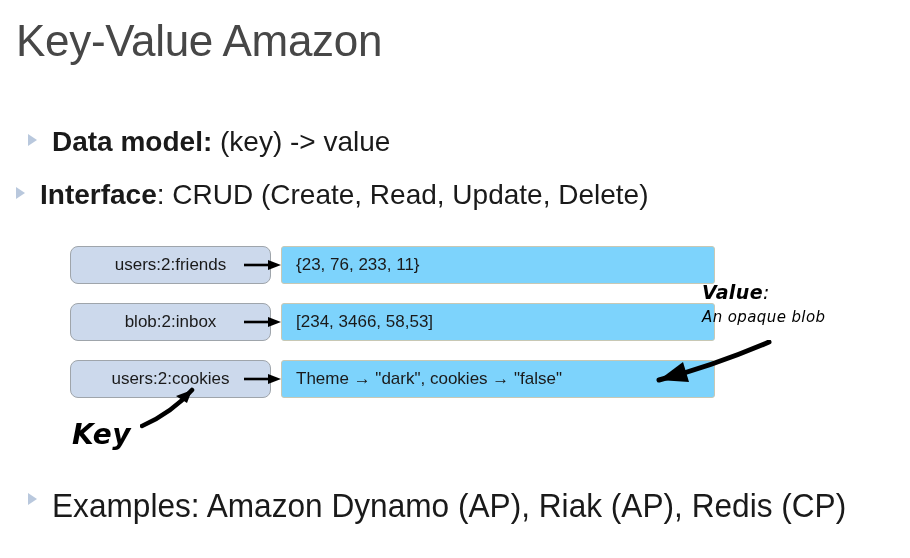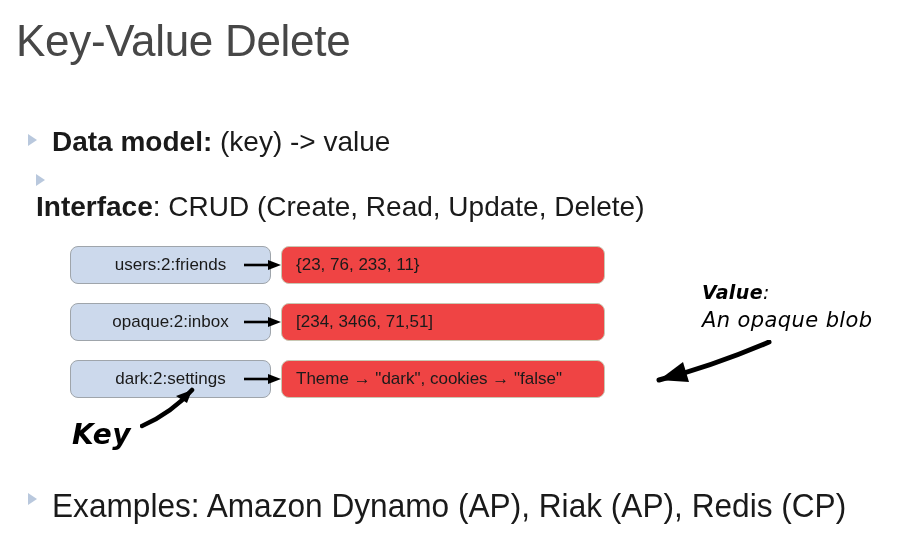--- a/index.html
+++ b/index.html
@@ -50,21 +50,21 @@
     font-size: 28px;
     color: #1a1a1a;
     font-weight: 400;
   }
   .bullet-text .lead {
     font-weight: 700;
     margin-top: 20px;
   }
 
   #bullet-data-model { left: 28px; top: 126px; }
-  #bullet-interface  { left: 36px; top: 179px; flex-direction: column; }
+  #bullet-interface  { left: 16px; top: 179px; }
 
   #bullet-examples {
     left: 28px;
     top: 486px;
     align-items: center;
   }
   #bullet-examples .bullet-text {
     font-size: 34px;
     transform: scaleX(0.93);
     transform-origin: left center;
@@ -102,26 +102,26 @@
     align-items: center;
     justify-content: center;
     font-size: 17px;
     color: #1a1a1a;
     pointer-events: auto;
   }
   .value-box {
     position: absolute;
     left: 281px;
     top: 0;
-    width: 324px;
+    width: 434px;
     height: 38px;
     box-sizing: border-box;
-    background: #ef4444;
+    background: #7dd3fc;
     border: 1px solid #c8c8b4;
-    border-radius: 8px;
+    border-radius: 3px;
     display: flex;
     align-items: center;
     font-size: 17px;
     color: #1a1a1a;
     padding-left: 14px;
     pointer-events: auto;
   }
 
   .connector {
     position: absolute;
@@ -144,36 +144,36 @@
     left: 702px;
     top: 281px;
     font-size: 19px;
     font-weight: 700;
     letter-spacing: 0.4px;
   }
   #ann-value .colon { font-weight: 400; }
   #ann-opaque {
     left: 702px;
     top: 308px;
-    font-size: 21px;
+    font-size: 15px;
     font-weight: 400;
     letter-spacing: 0.4px;
   }
   #ann-key {
     left: 72px;
     top: 418px;
     font-size: 28px;
     font-weight: 700;
     letter-spacing: 0.6px;
   }
 </style>
 </head>
 <body>
 
-<div id="slide-title">Key-Value Delete</div>
+<div id="slide-title">Key-Value Amazon</div>
 
 <div class="bullet-row" id="bullet-data-model">
   <span class="bullet-marker"></span>
   <span class="bullet-text"><span class="lead">Data model:</span><span> (key) -&gt; value</span></span>
 </div>
 
 <div class="bullet-row" id="bullet-interface">
   <span class="bullet-marker"></span>
   <span class="bullet-text"><span class="lead">Interface</span><span>: CRUD (Create, Read, Update, Delete)</span></span>
 </div>
@@ -183,30 +183,30 @@
   <div class="kv-row" id="kv-row-1">
     <div class="key-box">users:2:friends</div>
     <svg class="connector" viewBox="0 0 37 12">
       <line x1="0" y1="6" x2="26" y2="6" stroke="#000000" stroke-width="2.6"></line>
       <polygon points="24,1 37,6 24,11" fill="#000000"></polygon>
     </svg>
     <div class="value-box">{23, 76, 233, 11}</div>
   </div>
 
   <div class="kv-row" id="kv-row-2">
-    <div class="key-box">opaque:2:inbox</div>
+    <div class="key-box">blob:2:inbox</div>
     <svg class="connector" viewBox="0 0 37 12">
       <line x1="0" y1="6" x2="26" y2="6" stroke="#000000" stroke-width="2.6"></line>
       <polygon points="24,1 37,6 24,11" fill="#000000"></polygon>
     </svg>
-    <div class="value-box">[234, 3466, 71,51]</div>
+    <div class="value-box">[234, 3466, 58,53]</div>
   </div>
 
   <div class="kv-row" id="kv-row-3">
-    <div class="key-box">dark:2:settings</div>
+    <div class="key-box">users:2:cookies</div>
     <svg class="connector" viewBox="0 0 37 12">
       <line x1="0" y1="6" x2="26" y2="6" stroke="#000000" stroke-width="2.6"></line>
       <polygon points="24,1 37,6 24,11" fill="#000000"></polygon>
     </svg>
     <div class="value-box">Theme → "dark", cookies  → "false"</div>
   </div>
 
   <svg style="position:absolute; left:140px; top:384px; width:72px; height:46px;" viewBox="0 0 72 46">
     <path d="M2,42 C20,34 38,22 52,6" stroke="#000000" stroke-width="4.5" fill="none" stroke-linecap="round"></path>
     <path d="M52,6 L36,12 L47,19 Z" fill="#000000"></path>

